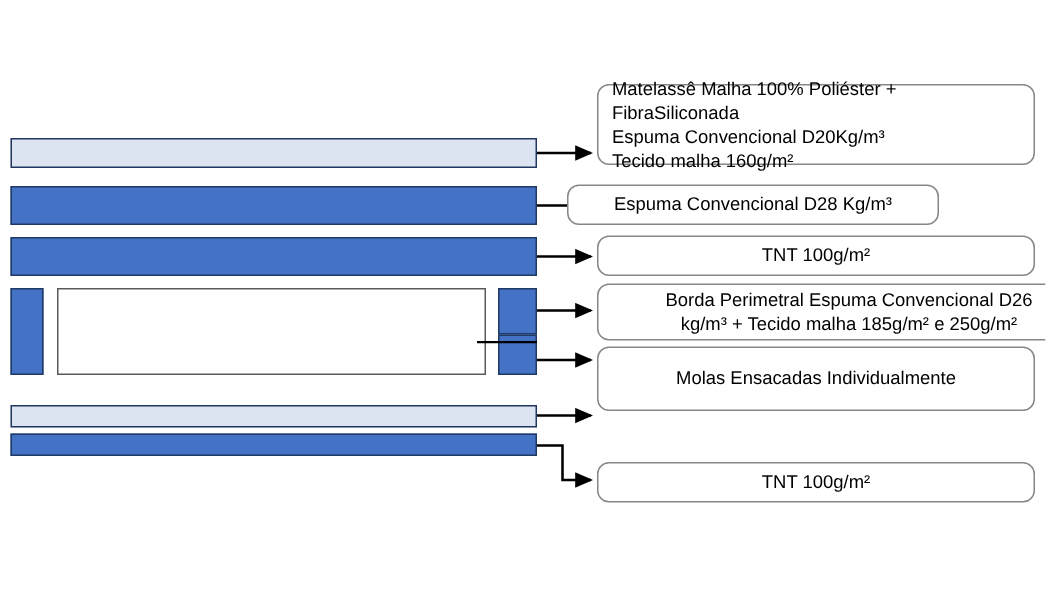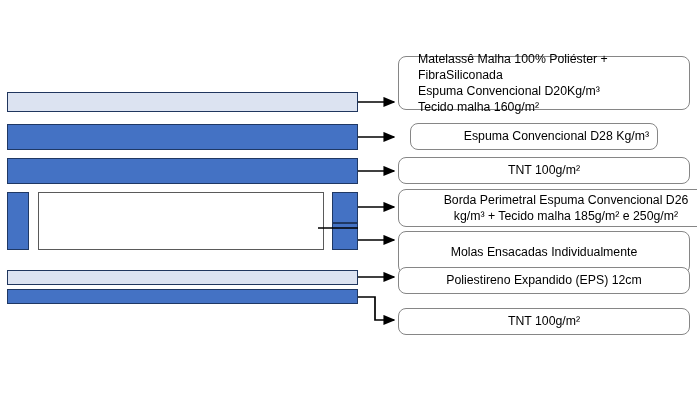--- a/index.html
+++ b/index.html
@@ -53,21 +53,21 @@
     justify-content: center;
     text-align: center;
     color: #000000;
     font-size: 12.3px;
     line-height: 1.32;
     padding: 2px 8px;
   }
   .label-box.left-align {
     justify-content: flex-start;
     text-align: left;
-    padding-left: 19px;
+    padding-left: 9px;
   }
   .label-box .txt {
     display: block;
     white-space: pre-line;
   }
 
   
   .connector {
     position: absolute;
     top: 0;
@@ -119,38 +119,35 @@
       <path d="M318,228 L358,228"></path>
     </g>
   </svg>
 
   <div class="label-box left-align" style="left:398px; top:56px; width:292px; height:54px;">
     <span class="txt">Matelassê Malha 100% Poliéster + FibraSiliconada
 Espuma Convencional D20Kg/m³
 Tecido malha 160g/m²</span>
   </div>
 
-  <div class="label-box" style="left:410px; top:123px; width:248px; height:27px;justify-content:flex-end;">
+  <div class="label-box" style="left:378px; top:123px; width:248px; height:27px;">
     <span class="txt">Espuma Convencional D28 Kg/m³</span>
   </div>
 
   <div class="label-box" style="left:398px; top:157px; width:292px; height:27px;">
     <span class="txt">TNT 100g/m²</span>
   </div>
 
   <div class="label-box" style="left:398px; top:189px; width:336px; height:38px;">
     <span class="txt">Borda Perimetral Espuma Convencional D26
 kg/m³ + Tecido malha 185g/m² e 250g/m²</span>
   </div>
 
   <div class="label-box" style="left:398px; top:231px; width:292px; height:43px;">
     <span class="txt">Molas Ensacadas Individualmente</span>
   </div>
 
-  <div class="label-box" style="left:398px; top:267px; width:292px; height:27px;">
-    <span class="txt">Poliestireno Expandido (EPS) 12cm</span>
-  </div>
 
   <div class="label-box" style="left:398px; top:308px; width:292px; height:27px;">
     <span class="txt">TNT 100g/m²</span>
   </div>
 
 </div>
 
 </body></html>

